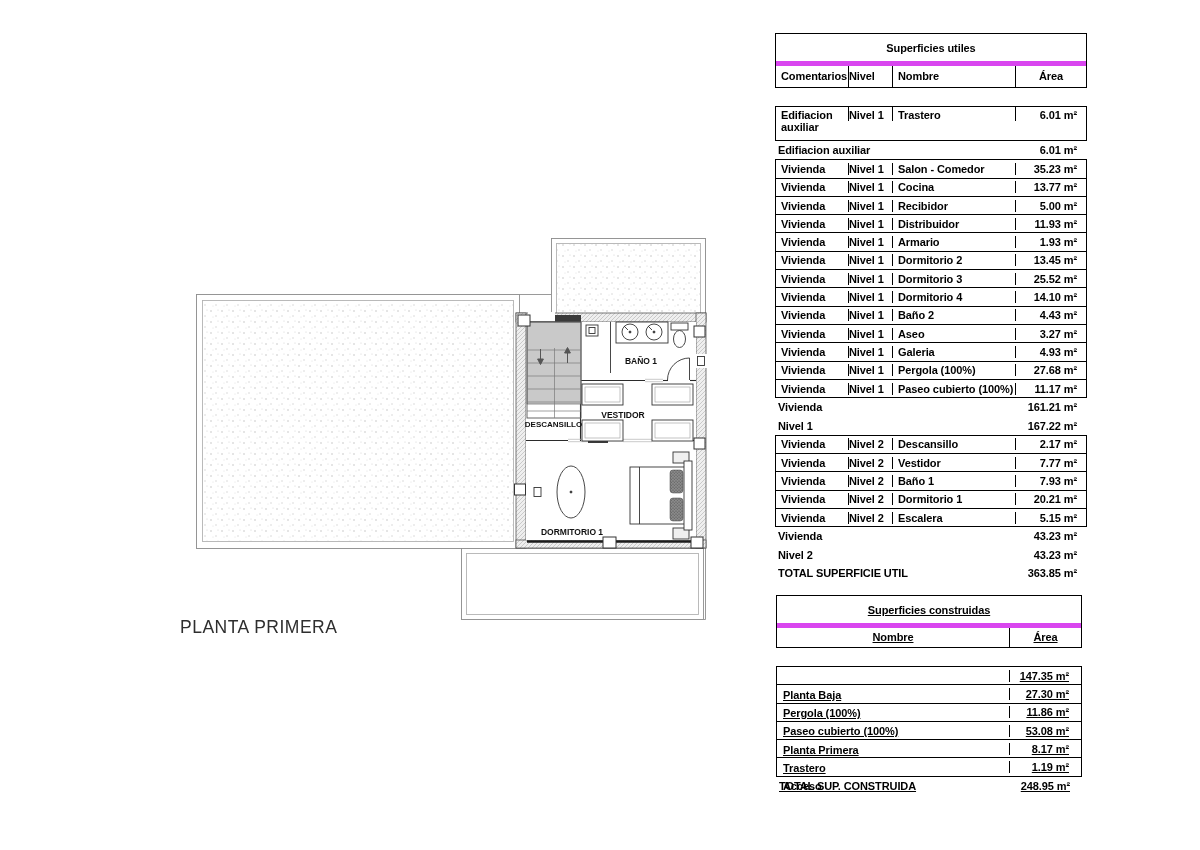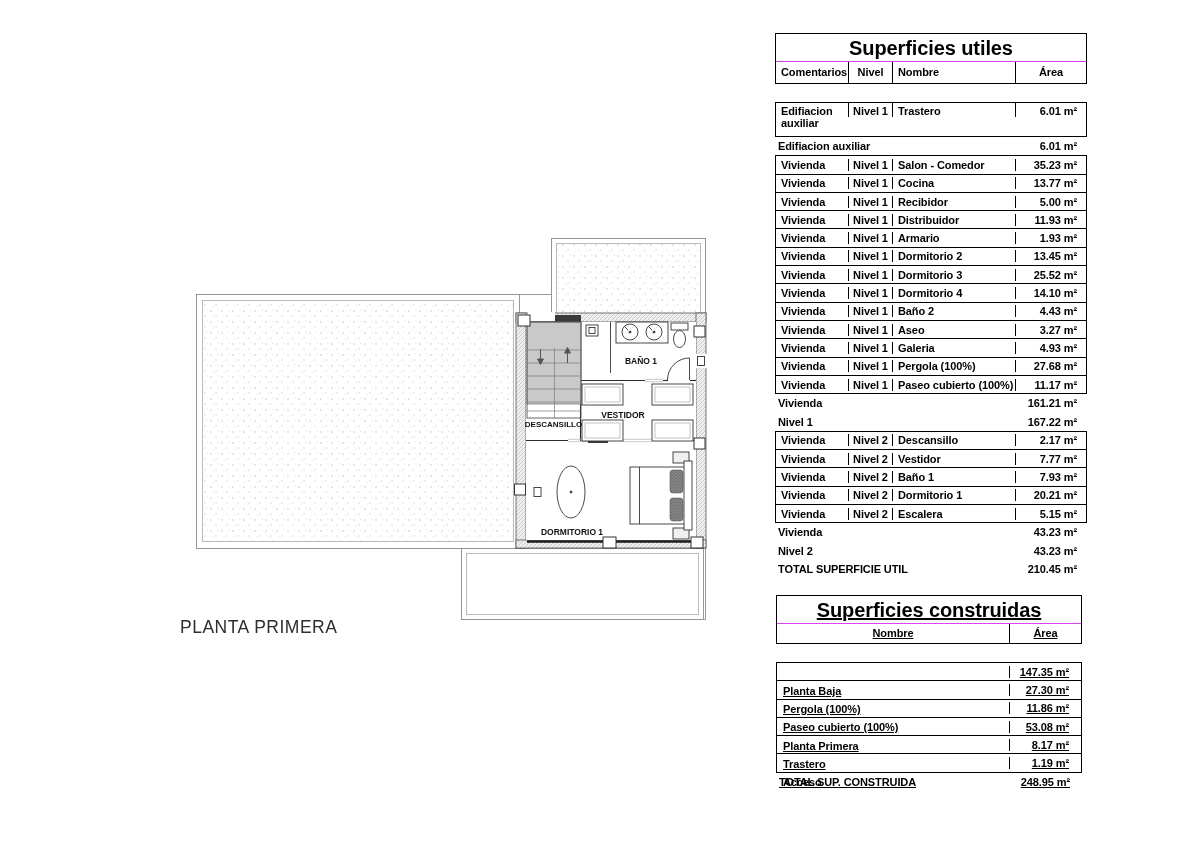--- a/index.html
+++ b/index.html
@@ -5,30 +5,30 @@
   html,body{margin:0;padding:0;background:#fff;}
   #page{position:relative;width:1200px;height:850px;background:#ffffff;overflow:hidden;
         font-family:"Liberation Sans",sans-serif;color:#000;}
   #plan-svg{position:absolute;left:0;top:0;}
 
   
   .tbl{position:absolute;font-weight:bold;letter-spacing:-0.1px;}
   #t1{left:775px;top:33px;width:312px;}
   #t2{left:776px;top:595px;width:306px;text-decoration:underline;}
   .thead{border:1px solid #000;box-sizing:border-box;}
-  .ttitle{height:27px;line-height:28px;text-align:center;font-size:20px;border-bottom:1px solid #d946ef;}
+  .ttitle{height:27px;line-height:28px;text-align:center;font-size:11px;border-bottom:5px solid #d946ef;}
   .cols{display:flex;font-size:11px;}
   #t1 .cols{height:21px;line-height:21px;}
   #t2 .cols{height:19px;line-height:19px;}
   .gap{height:18px;}
   .cell{box-sizing:border-box;overflow:hidden;white-space:nowrap;}
   .sep{border-left:1px solid #000;}
   
   .t1c0{width:72px;padding-left:5px;}
-  .t1c1{width:44px;text-align:center;}
+  .t1c1{width:44px;}
   .t1c2{flex:1;padding-left:5px;}
   .t1c3{width:71px;text-align:right;padding-right:9px;}
   .t1c3h{width:71px;text-align:center;padding-right:0;}
   
   .t2c0{width:232px;padding-left:6px;margin-top:38px;}
   .t2c0h{width:232px;text-align:center;padding-left:0;}
   .t2c1{flex:1;text-align:right;padding-right:12px;}
   .t2c1h{flex:1;text-align:center;padding-right:0;}
   
   .drow{display:flex;align-items:center;border:1px solid #000;box-sizing:border-box;
@@ -355,21 +355,21 @@
         <div class="srow">
           <div class="slabel">Vivienda</div>
           <div class="sval">43.23 m²</div>
         </div>
         <div class="srow">
           <div class="slabel">Nivel 2</div>
           <div class="sval">43.23 m²</div>
         </div>
         <div class="srow">
           <div class="slabel">TOTAL SUPERFICIE UTIL</div>
-          <div class="sval">210.45 m²</div>
+          <div class="sval">363.85 m²</div>
         </div>
       </div>
   </div>
 
   <div class="tbl" id="t2">
     <div class="thead">
       <div class="ttitle">Superficies construidas</div>
       <div class="cols">
         <div class="cell t2c0h">Nombre</div>
         <div class="cell t2c1h sep">Área</div>

